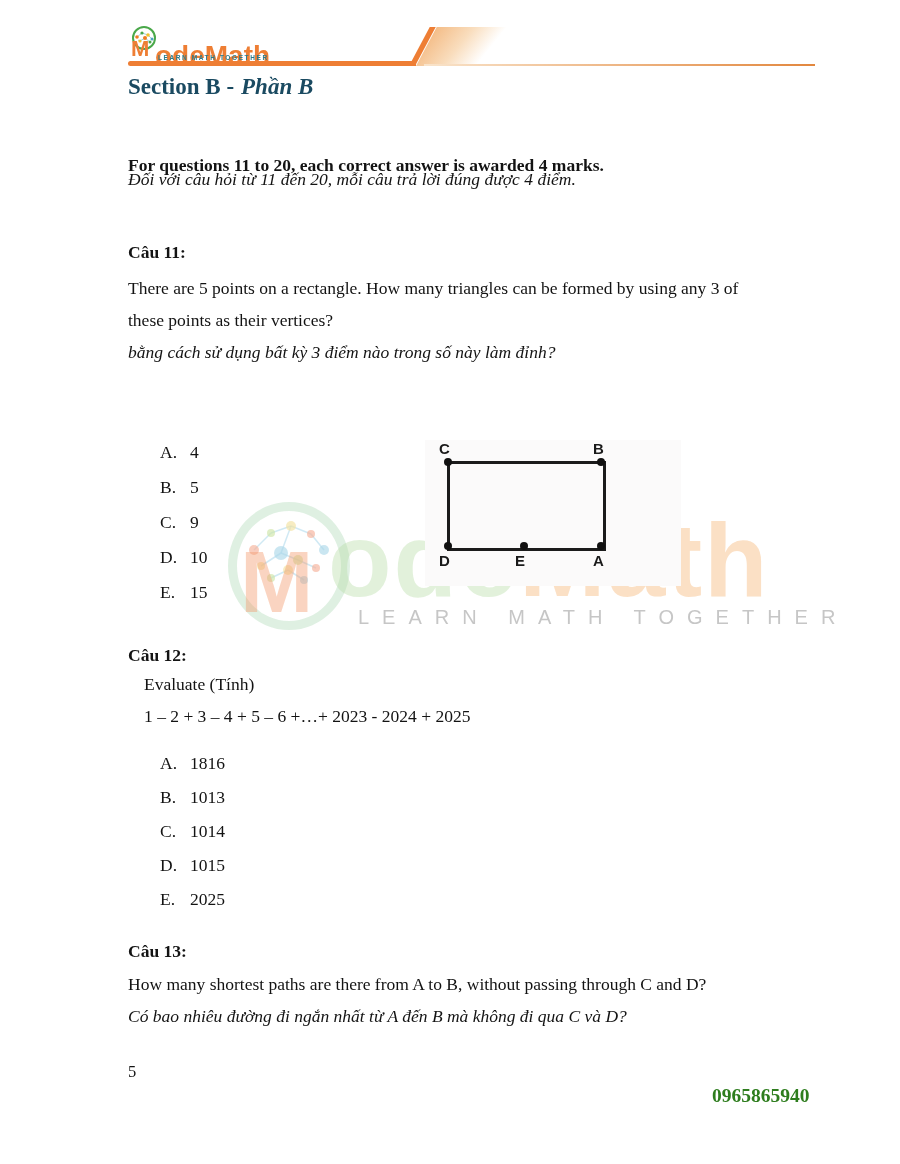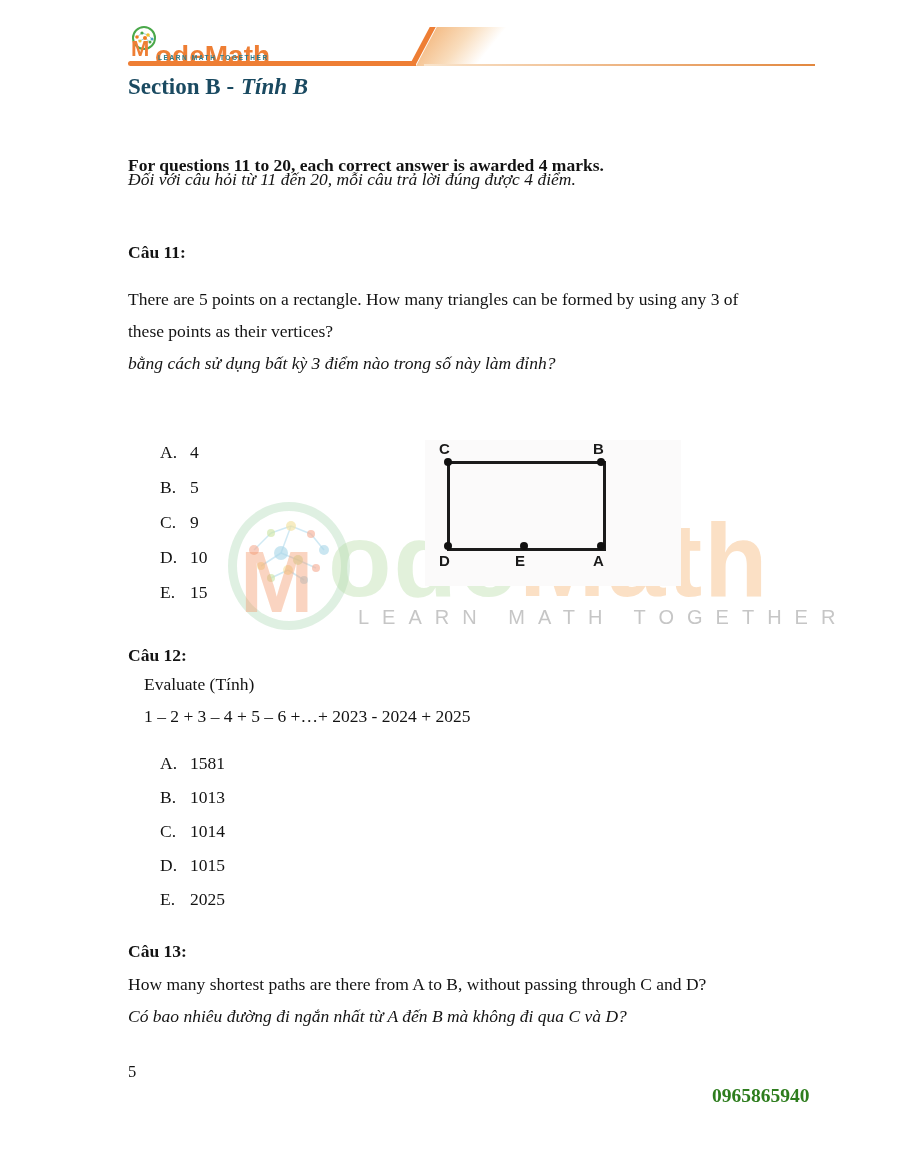--- a/index.html
+++ b/index.html
@@ -49,21 +49,21 @@
   .section-title em{margin-left:7px;}
   .p-bold{left:128px;top:137px;font-size:17.5px;font-weight:bold;margin-top:18px;}
   .p-italic{left:128px;top:169px;font-size:17.5px;font-style:italic;}
   .q-label{font-size:17.5px;font-weight:bold;}
   .q-lines{font-size:17.5px;line-height:32px;white-space:nowrap;}
   .q-lines .vi{font-style:italic;}
   .opts{font-size:17.5px;}
   .opt-row{display:flex;}
   .opt-key{width:30px;}
   .q11-label{left:128px;top:242px;}
-  .q11-lines{left:128px;top:272px;margin-top:11px;}
+  .q11-lines{left:128px;top:272px;}
   .q11-opts{left:160px;top:435px;}
   .q11-opts .opt-row{height:35px;align-items:center;}
   .q12-label{left:128px;top:645px;}
   .q12-lines{left:128px;top:668px;margin-left:16px;}
   .q12-opts{left:160px;top:746px;}
   .q12-opts .opt-row{height:34px;align-items:center;}
   .q13-label{left:128px;top:941px;}
   .q13-lines{left:128px;top:968px;}
 
   
@@ -120,21 +120,21 @@
     <span class="logo-m">M</span>
     <span class="logo-rest">odeMath</span>
     <span class="logo-tagline">LEARN MATH TOGETHER</span>
   </div>
   <div class="abs logo-bar"></div>
   <div class="abs swoosh-diag"></div>
   <div class="abs swoosh-fill"></div>
   <div class="abs head-rule"></div>
 
   <div class="abs txt section-title">
-    <span>Section B -</span><em>Tính B</em>
+    <span>Section B -</span><em>Phần B</em>
   </div>
 
   <div class="abs txt p-bold">For questions 11 to 20, each correct answer is awarded 4 marks.</div>
   <div class="abs txt p-italic">Đối với câu hỏi từ 11 đến 20, mỗi câu trả lời đúng được 4 điểm.</div>
 
   <div class="abs txt q-label q11-label">Câu 11:</div>
   <div class="abs txt q-lines q11-lines">
     <div class="en">There are 5 points on a rectangle. How many triangles can be formed by using any 3 of</div>
     <div class="en">these points as their vertices?</div>
     <div class="vi">bằng cách sử dụng bất kỳ 3 điểm nào trong số này làm đỉnh?</div>
@@ -214,21 +214,21 @@
 
   <div class="abs txt q-label q12-label">Câu 12:</div>
   <div class="abs txt q-lines q12-lines">
     <div class="en">Evaluate (Tính)</div>
     <div class="en">1 – 2 + 3 – 4 + 5 – 6 +…+ 2023 - 2024 + 2025</div>
   </div>
 
   <div class="abs txt opts q12-opts">
     <div class="opt-row">
       <span class="opt-key">A.</span>
-      <span class="opt-val">1581</span>
+      <span class="opt-val">1816</span>
     </div>
     <div class="opt-row">
       <span class="opt-key">B.</span>
       <span class="opt-val">1013</span>
     </div>
     <div class="opt-row">
       <span class="opt-key">C.</span>
       <span class="opt-val">1014</span>
     </div>
     <div class="opt-row">

